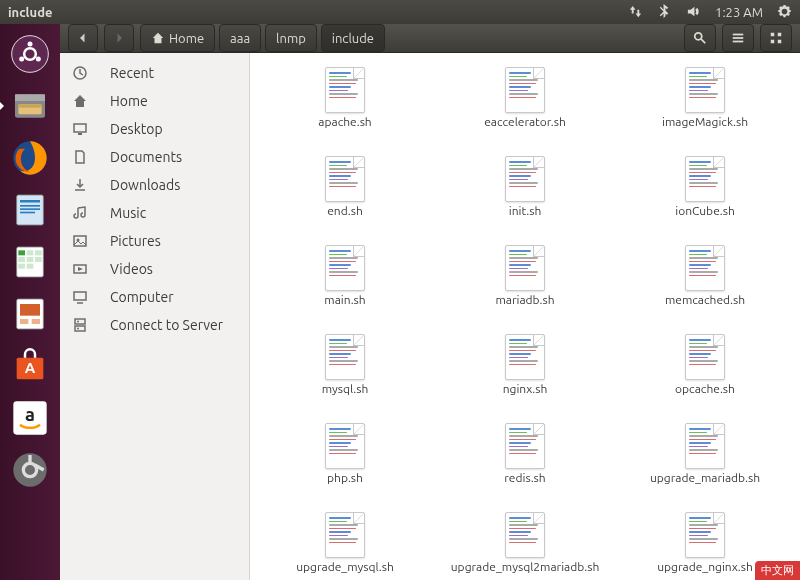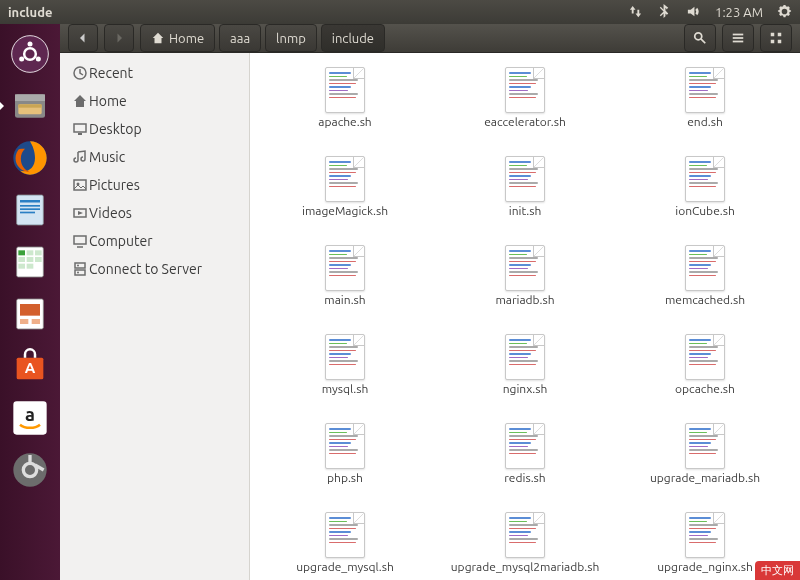--- a/index.html
+++ b/index.html
@@ -26,21 +26,21 @@
   .toolbar .nav-btn svg { width: 12px; height: 12px; fill: currentColor; }
   .toolbar .crumb { height: 28px; padding: 0 10px; background: linear-gradient(#4a4843,#3a3834); border: 1px solid #2a2926; border-radius: 4px; display: flex; align-items: center; color: #dfdbd2; font-size: 13px; gap: 4px; }
   .toolbar .crumb.active { background: linear-gradient(#3a3834,#2f2e2a); }
   .toolbar .crumb .home-ico { width: 14px; height: 14px; fill: #dfdbd2; }
   .toolbar .spacer { flex: 1; }
   .toolbar .tool-btn { width: 32px; height: 28px; background: linear-gradient(#4a4843,#3a3834); border: 1px solid #2a2926; border-radius: 4px; display: flex; align-items: center; justify-content: center; }
   .toolbar .tool-btn svg { width: 14px; height: 14px; fill: #dfdbd2; }
   
   .body { flex: 1; display: flex; background: #f2f1f0; }
   .sidebar { width: 190px; background: #f2f1f0; border-right: 1px solid #d6d4cf; padding: 6px 0; overflow-y: auto; }
-  .side-item { display: flex; gap: 1px; padding: 6px 12px; font-size: 14px; color: #3c3c3c; }
+  .side-item { display: flex; gap: 22px; padding: 6px 12px; font-size: 14px; color: #3c3c3c; }
   .side-item svg { width: 16px; height: 16px; fill: #6c6c6c; flex-shrink: 0; }
   
   .content { flex: 1; background: #fff; overflow-y: auto; padding: 10px; }
   .grid { display: grid; grid-template-columns: repeat(3, 1fr); gap: 20px 10px; }
   .file { display: flex; flex-direction: column; align-items: center; padding: 4px 2px; font-size: 12px; color: #3c3c3c; text-align: center; word-break: break-word; }
   .file .ficon { width: 40px; height: 46px; background: #fff; border: 1px solid #c8c8c8; border-radius: 2px; position: relative; margin-bottom: 2px; box-shadow: 0 1px 2px rgba(0,0,0,.12); overflow: hidden; padding: 4px 3px; }
   .file .ficon::before { content: ""; position: absolute; top: 0; right: 0; width: 10px; height: 10px; background: linear-gradient(135deg, transparent 48%, #ddd 50%, #fff 52%); border-bottom: 1px solid #c8c8c8; border-left: 1px solid #c8c8c8; }
   .file .ficon .line { height: 1.5px; margin-bottom: 2px; border-radius: 1px; }
   .l-b { background: #5b8dd6; width: 70%; }
   .l-g { background: #6bbf59; width: 55%; }
@@ -221,20 +221,32 @@
         </div>
         <div class="side-item">
           <svg viewBox="0 0 16 16">
             <rect x="2" y="3" width="12" height="8" fill="none" stroke="#6c6c6c" stroke-width="1.5"></rect>
             <rect x="6" y="12" width="4" height="2"></rect>
           </svg>
           <span>Desktop</span>
         </div>
         <div class="side-item">
           <svg viewBox="0 0 16 16">
+            <path d="M4 2h6l2 2v10H4z" fill="none" stroke="#6c6c6c" stroke-width="1.5"></path>
+          </svg>
+          <span>Documents</span>
+        </div>
+        <div class="side-item">
+          <svg viewBox="0 0 16 16">
+            <path d="M8 2v8m-3-3l3 3 3-3M3 13h10" stroke="#6c6c6c" stroke-width="1.5" fill="none"></path>
+          </svg>
+          <span>Downloads</span>
+        </div>
+        <div class="side-item">
+          <svg viewBox="0 0 16 16">
             <path d="M6 3v8a2 2 0 11-2-2M6 3l7-1v8a2 2 0 11-2-2" fill="none" stroke="#6c6c6c" stroke-width="1.5"></path>
           </svg>
           <span>Music</span>
         </div>
         <div class="side-item">
           <svg viewBox="0 0 16 16">
             <rect x="2" y="3" width="12" height="10" fill="none" stroke="#6c6c6c" stroke-width="1.5"></rect>
             <circle cx="6" cy="7" r="1.5"></circle>
             <path d="M2 12l4-4 3 3 2-2 3 3" fill="none" stroke="#6c6c6c"></path>
           </svg>
@@ -296,34 +308,34 @@
             <div class="ficon">
               <div class="line l-b"></div>
               <div class="line l-g"></div>
               <div class="line l-gr"></div>
               <div class="line l-r"></div>
               <div class="line l-b"></div>
               <div class="line l-p"></div>
               <div class="line l-gr"></div>
               <div class="line l-r"></div>
             </div>
+            <span>imageMagick.sh</span>
+          </div>
+          <div class="file">
+            <div class="ficon">
+              <div class="line l-b"></div>
+              <div class="line l-g"></div>
+              <div class="line l-gr"></div>
+              <div class="line l-r"></div>
+              <div class="line l-b"></div>
+              <div class="line l-p"></div>
+              <div class="line l-gr"></div>
+              <div class="line l-r"></div>
+            </div>
             <span>end.sh</span>
-          </div>
-          <div class="file">
-            <div class="ficon">
-              <div class="line l-b"></div>
-              <div class="line l-g"></div>
-              <div class="line l-gr"></div>
-              <div class="line l-r"></div>
-              <div class="line l-b"></div>
-              <div class="line l-p"></div>
-              <div class="line l-gr"></div>
-              <div class="line l-r"></div>
-            </div>
-            <span>imageMagick.sh</span>
           </div>
           <div class="file">
             <div class="ficon">
               <div class="line l-b"></div>
               <div class="line l-g"></div>
               <div class="line l-gr"></div>
               <div class="line l-r"></div>
               <div class="line l-b"></div>
               <div class="line l-p"></div>
               <div class="line l-gr"></div>

